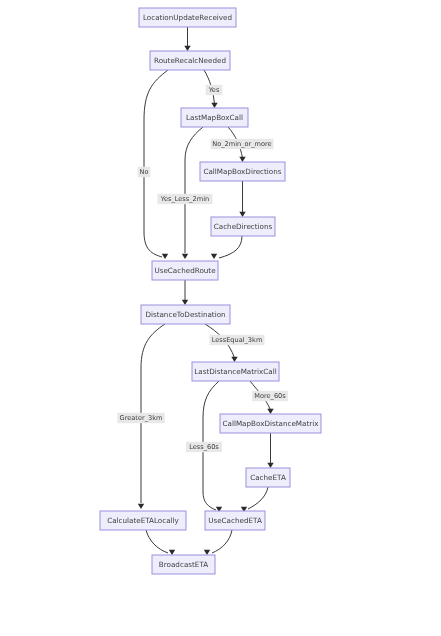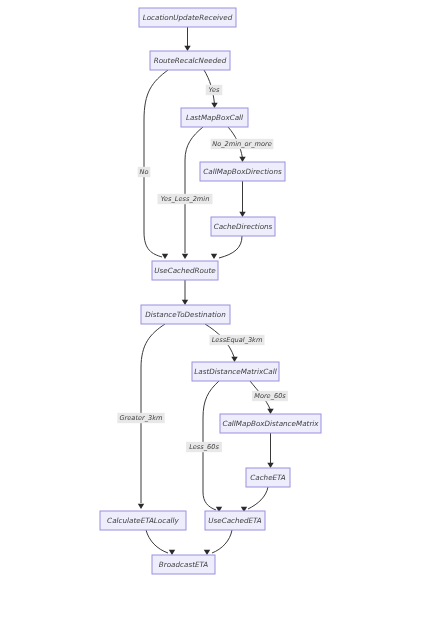--- a/index.html
+++ b/index.html
@@ -10,21 +10,20 @@
   body {
     width: 441px;
     height: 636px;
     font-family: "DejaVu Sans", sans-serif;
     overflow: hidden;
   }
   #diagram {
     position: relative;
     width: 441px;
     height: 636px;
-    font-style: italic;
   }
   svg#graph {
     position: absolute;
     top: 0;
     left: 0;
     width: 441px;
     height: 636px;
     display: block;
   }
   .node-rect {

